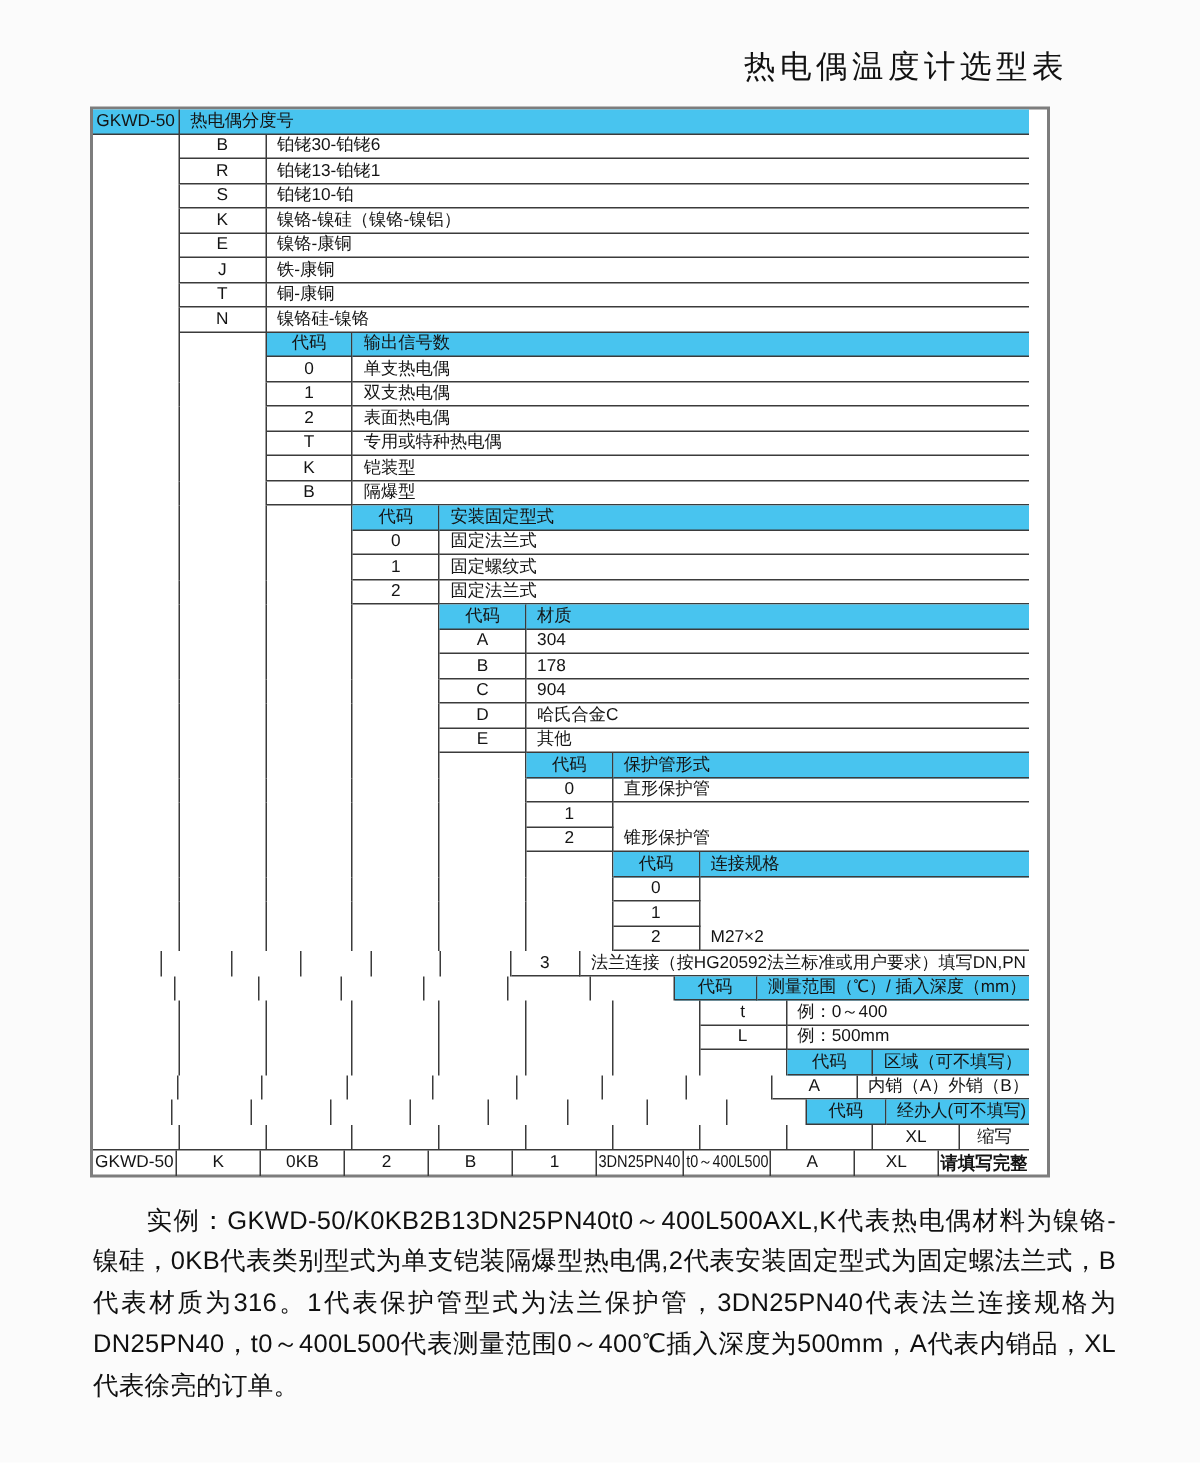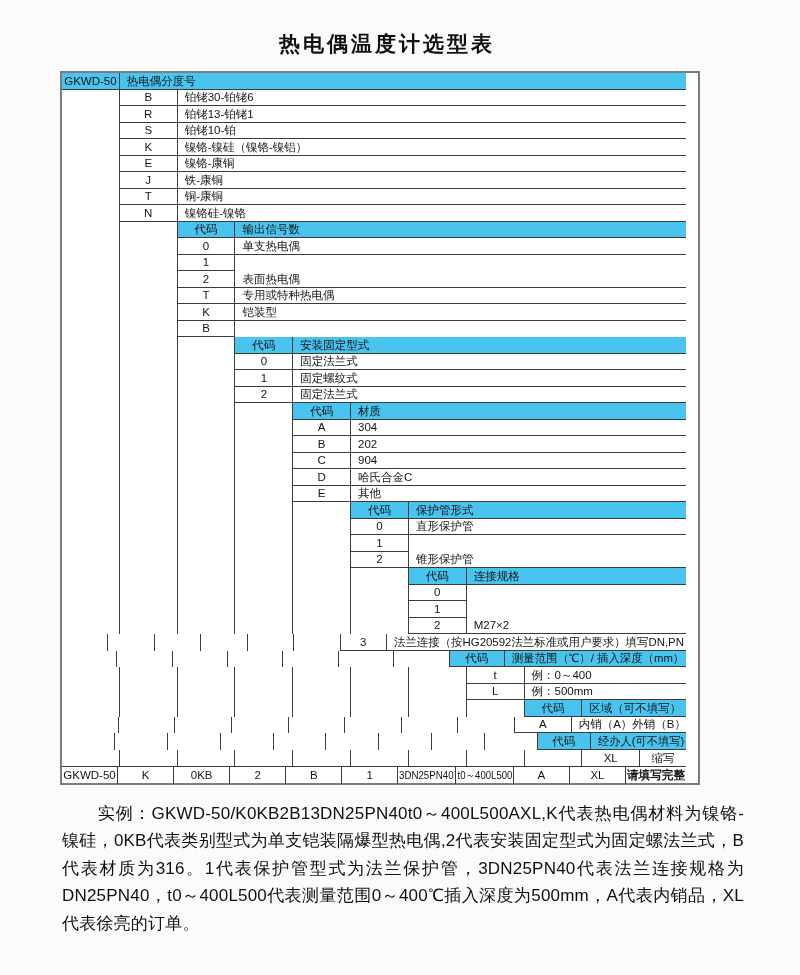--- a/index.html
+++ b/index.html
@@ -13,23 +13,23 @@
   body{
     background:#fbfbfb;
     font-family:"Liberation Sans", sans-serif;
     color:var(--ink);
     overflow:hidden;
   }
   .page{width:800px;height:975px;position:relative;}
   .title{
     margin:30px 40px 0 62px;
     width:650px;
-    text-align:center;
+    text-align:right;
     font-size:21px;
-    font-weight:bold;
+    font-weight:normal;
     letter-spacing:3px;
     color:#111;
     white-space:nowrap;
   }
   
   .seltable{
     margin:13px 0 0 60px;
     width:640px;
     border:2px solid var(--outer);
     background:#fff;
@@ -175,20 +175,23 @@
         <div class="cell label last">
           <span class="ct">单支热电偶</span>
         </div>
       </div>
       <div class="trow data-row">
         <div class="cell indent" style="width: 57.82px;"></div>
         <div class="cell indent" style="width: 57.82px;"></div>
         <div class="cell code" style="width: 57.82px;">
           <span class="ct">1</span>
         </div>
+        <div class="cell label last">
+          <span class="ct">双支热电偶</span>
+        </div>
       </div>
       <div class="trow data-row">
         <div class="cell indent" style="width: 57.82px;"></div>
         <div class="cell indent" style="width: 57.82px;"></div>
         <div class="cell code" style="width: 57.82px;">
           <span class="ct">2</span>
         </div>
         <div class="cell label last">
           <span class="ct">表面热电偶</span>
         </div>
@@ -212,20 +215,23 @@
         <div class="cell label last">
           <span class="ct">铠装型</span>
         </div>
       </div>
       <div class="trow data-row">
         <div class="cell indent" style="width: 57.82px;"></div>
         <div class="cell indent" style="width: 57.82px;"></div>
         <div class="cell code" style="width: 57.82px;">
           <span class="ct">B</span>
         </div>
+        <div class="cell label last">
+          <span class="ct">隔爆型</span>
+        </div>
       </div>
       <div class="trow hdr-row">
         <div class="cell indent" style="width: 57.82px;"></div>
         <div class="cell indent" style="width: 57.82px;"></div>
         <div class="cell indent" style="width: 57.82px;"></div>
         <div class="cell code hdr" style="width: 57.82px;">
           <span class="ct">代码</span>
         </div>
         <div class="cell label hdr last">
           <span class="ct">安装固定型式</span>
@@ -290,21 +296,21 @@
       </div>
       <div class="trow data-row">
         <div class="cell indent" style="width: 57.82px;"></div>
         <div class="cell indent" style="width: 57.82px;"></div>
         <div class="cell indent" style="width: 57.82px;"></div>
         <div class="cell indent" style="width: 57.82px;"></div>
         <div class="cell code" style="width: 57.82px;">
           <span class="ct">B</span>
         </div>
         <div class="cell label last">
-          <span class="ct">202</span>
+          <span class="ct">178</span>
         </div>
       </div>
       <div class="trow data-row">
         <div class="cell indent" style="width: 57.82px;"></div>
         <div class="cell indent" style="width: 57.82px;"></div>
         <div class="cell indent" style="width: 57.82px;"></div>
         <div class="cell indent" style="width: 57.82px;"></div>
         <div class="cell code" style="width: 57.82px;">
           <span class="ct">C</span>
         </div>

